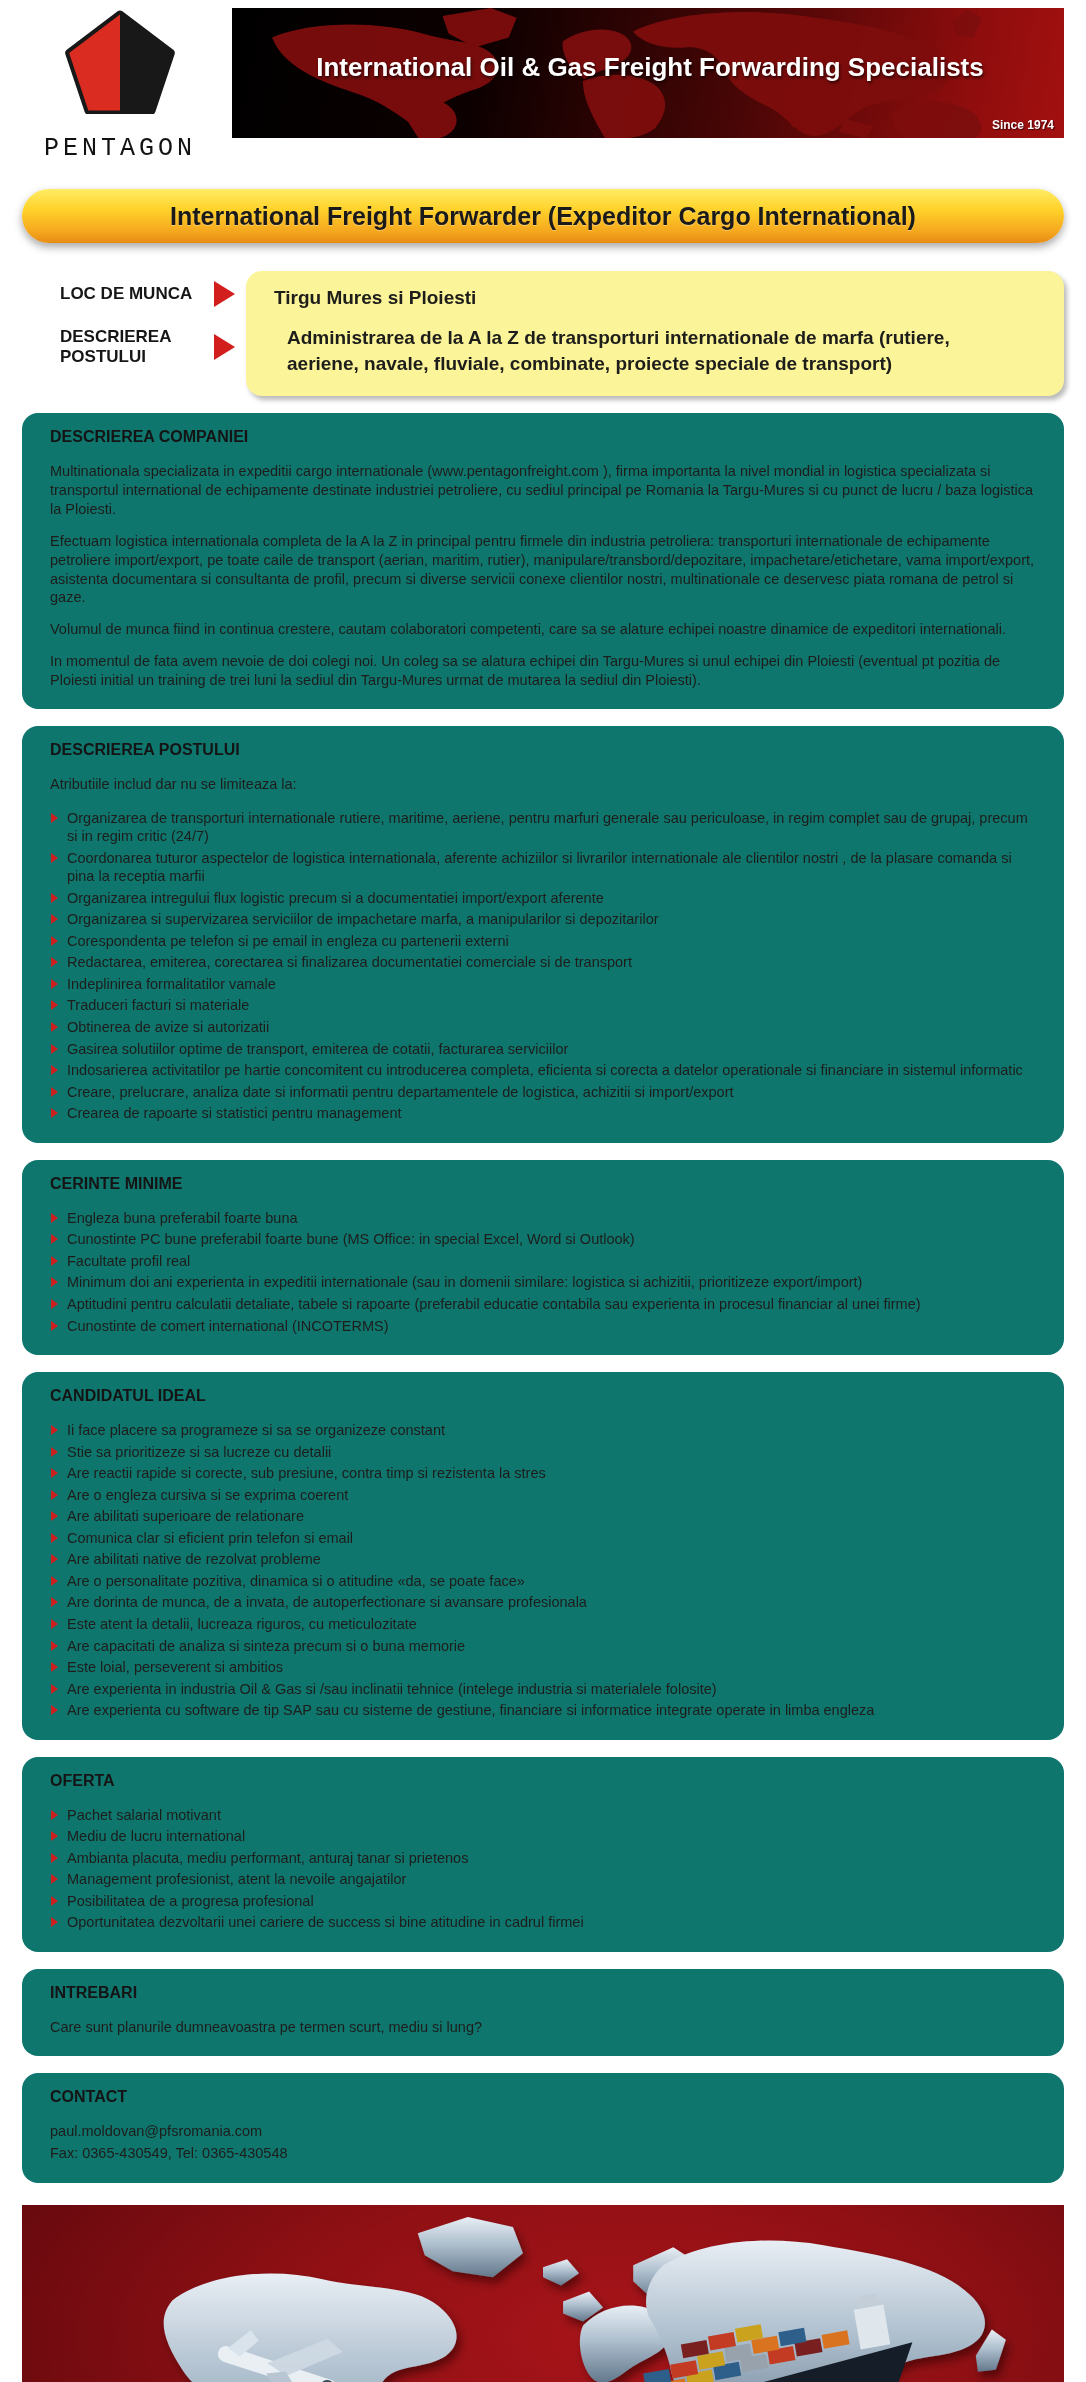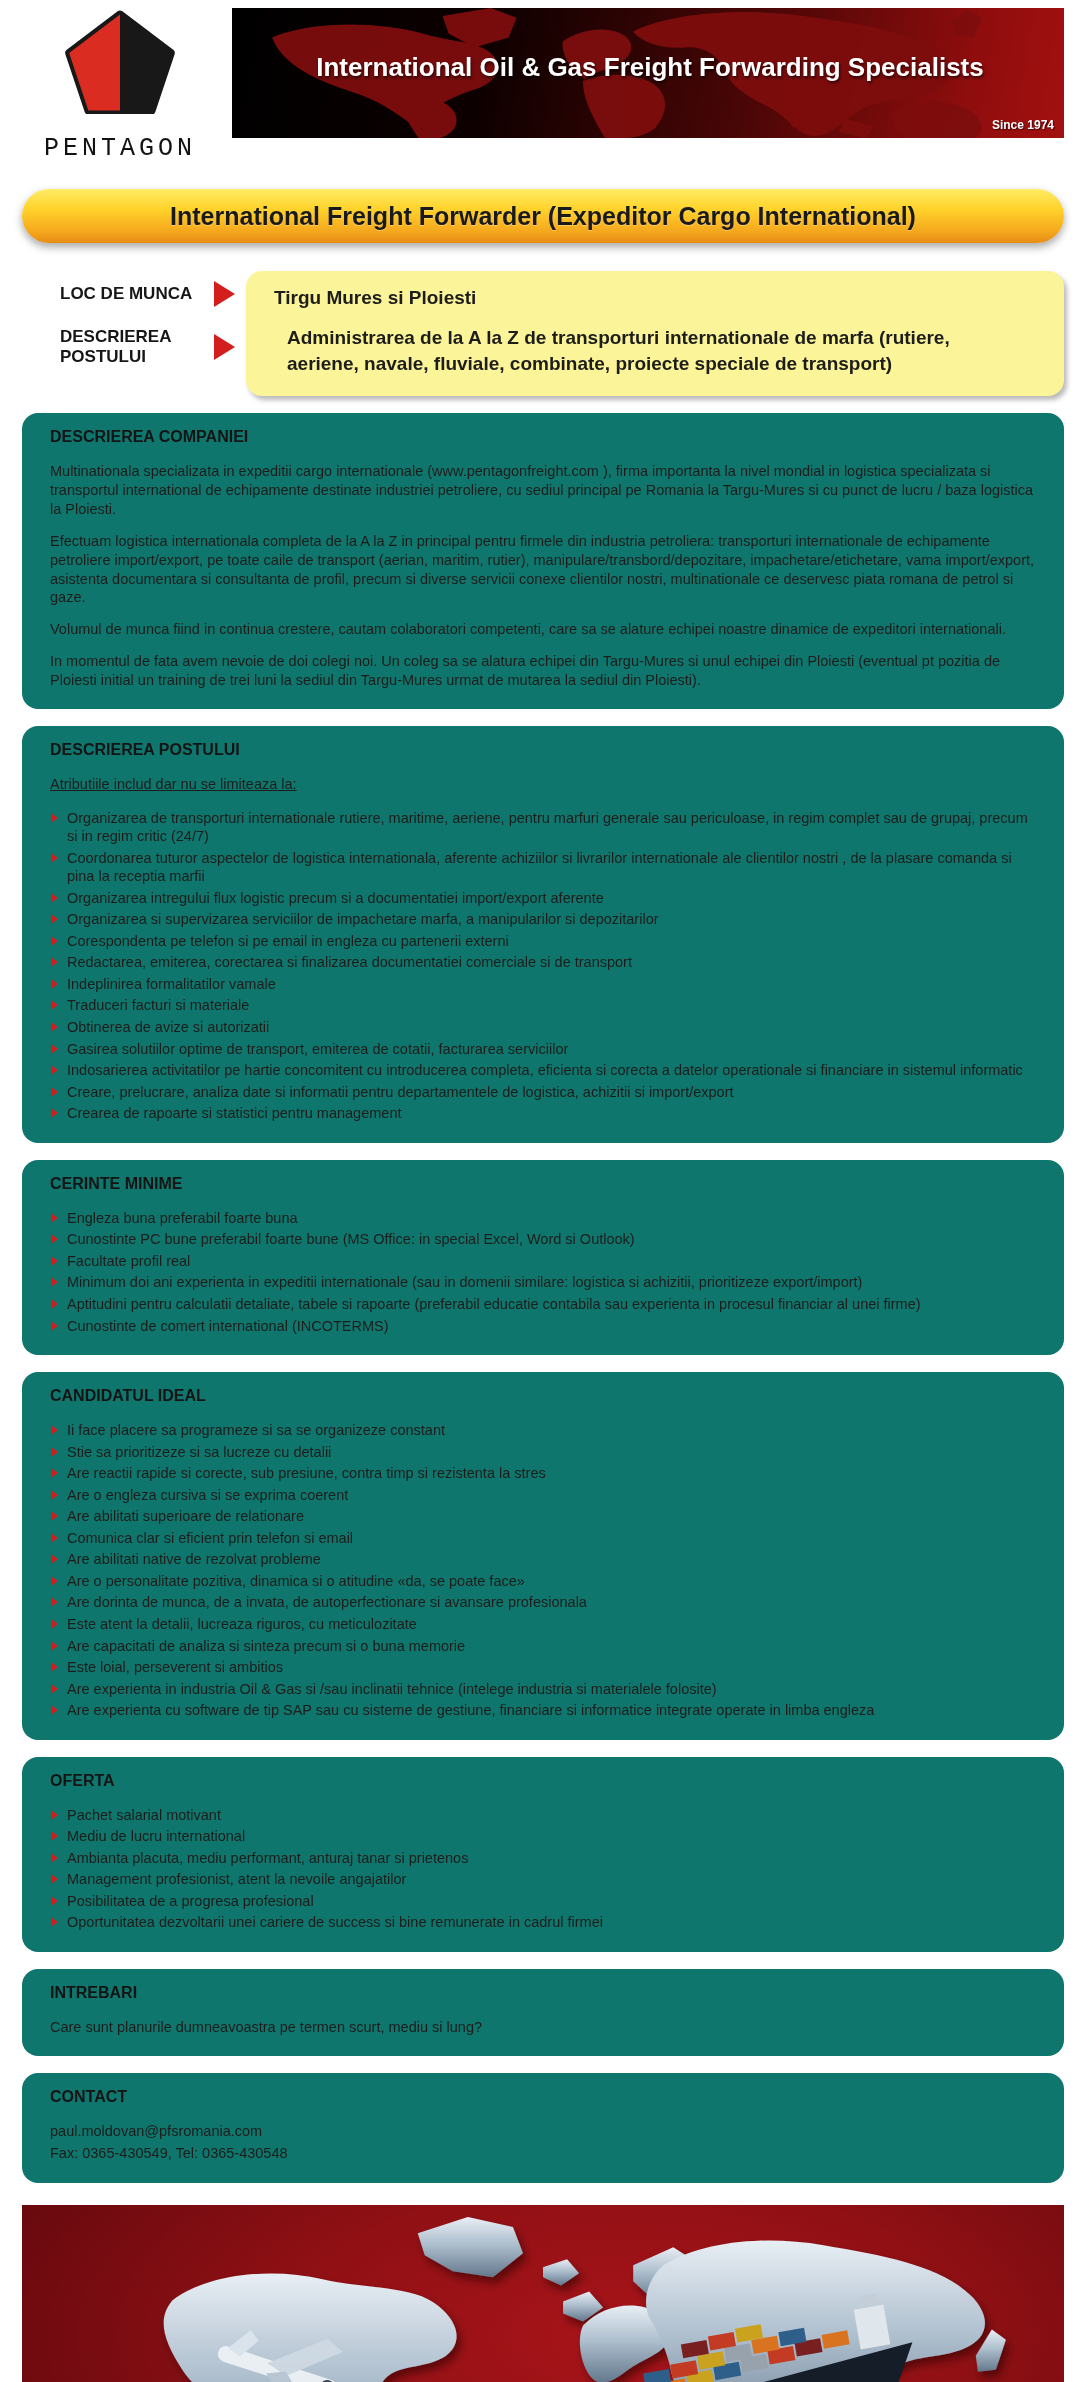--- a/index.html
+++ b/index.html
@@ -38,21 +38,21 @@
 
   
   .box{margin:17px 22px 0;background:#0f766e;border-radius:16px;padding:15px 28px 17px;}
   .box h2{font-size:16px;font-weight:bold;margin:0 0 16px;color:#141414;}
   .box p{font-size:14.5px;line-height:1.3;margin:0 0 13px;}
   .box p:last-child{margin-bottom:2px;}
   .blist{list-style:none;margin:0;padding:0;}
   .blist li{position:relative;padding-left:17px;font-size:14.5px;line-height:1.28;margin:3px 0;}
   .tri{position:absolute;left:1px;top:4px;width:0;height:0;
        border-left:7px solid #ce1f1f;border-top:5px solid transparent;border-bottom:5px solid transparent;}
-  .intro{margin-bottom:15px !important;text-decoration:underline;}
+  .intro{margin-bottom:15px !important;}
   .contact-line{margin:0 0 3px !important;}
 
   
   .footer-map{position:relative;margin:22px 22px 12px;height:412px;overflow:hidden;
               background:radial-gradient(ellipse at 58% 32%,#a81419 0%,#901014 40%,#6b0a0f 75%,#580archive80b 100%);
               background:radial-gradient(ellipse at 58% 32%,#a81419 0%,#901014 40%,#6b0a0f 75%,#58080b 100%);}
   .footer-map svg{position:absolute;inset:0;width:100%;height:100%;}
 </style>
 </head>
 <body>
@@ -167,21 +167,21 @@
 </section>
 
 <section class="box">
   <h2>OFERTA</h2>
   <ul class="blist">
     <li><span class="tri"></span><span>Pachet salarial motivant</span></li>
     <li><span class="tri"></span><span>Mediu de lucru international</span></li>
     <li><span class="tri"></span><span>Ambianta placuta, mediu performant, anturaj tanar si prietenos</span></li>
     <li><span class="tri"></span><span>Management profesionist, atent la nevoile angajatilor</span></li>
     <li><span class="tri"></span><span>Posibilitatea de a progresa profesional</span></li>
-    <li><span class="tri"></span><span>Oportunitatea dezvoltarii unei cariere de success si bine remunerate in cadrul firmei</span></li>
+    <li><span class="tri"></span><span>Oportunitatea dezvoltarii unei cariere de success si bine atitudine in cadrul firmei</span></li>
   </ul>
 </section>
 
 <section class="box">
   <h2>INTREBARI</h2>
   <p>Care sunt planurile dumneavoastra pe termen scurt, mediu si lung?</p>
 </section>
 
 <section class="box">
   <h2>CONTACT</h2>

